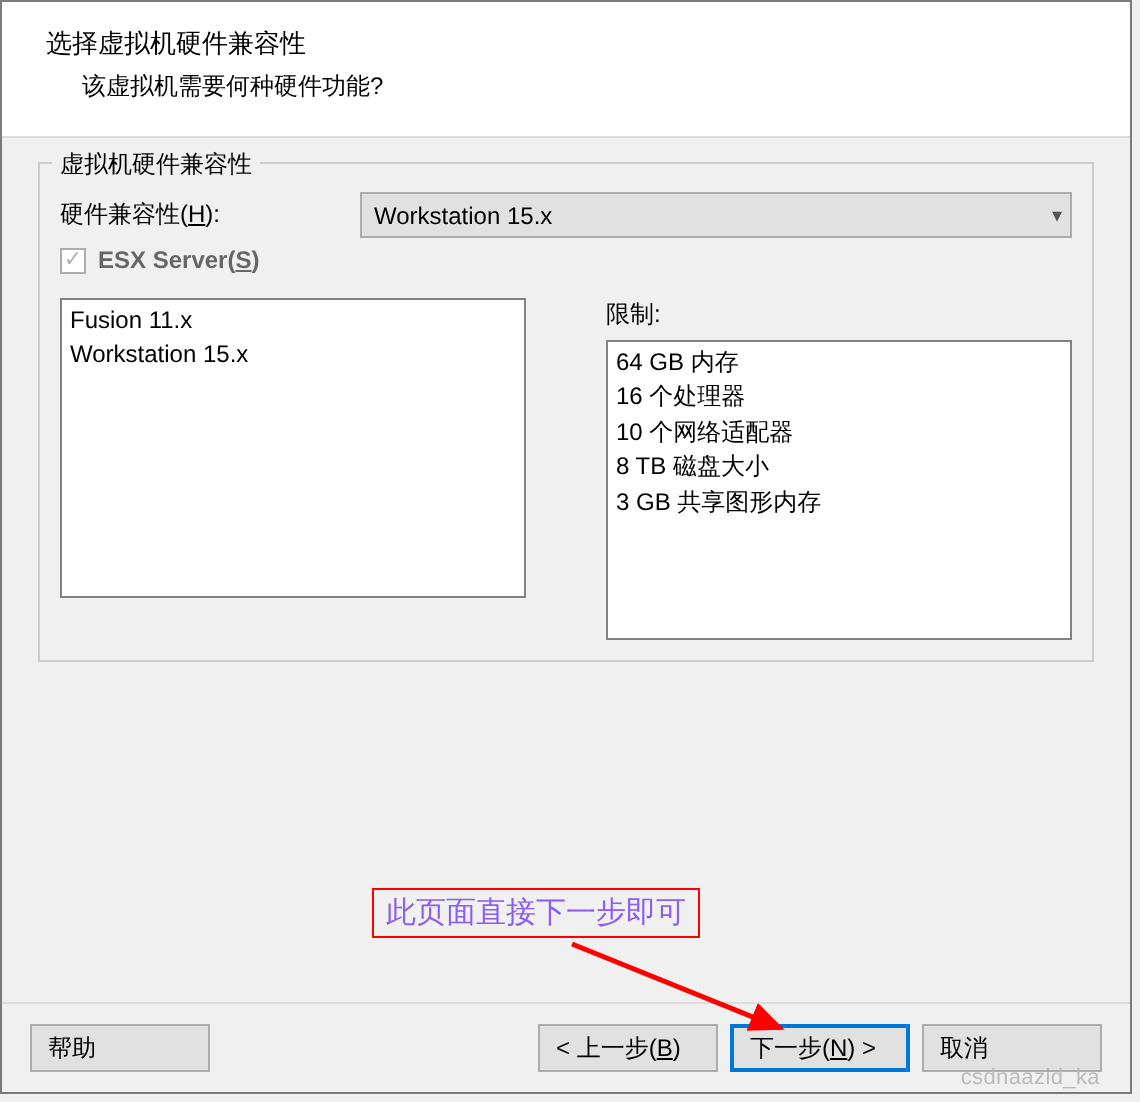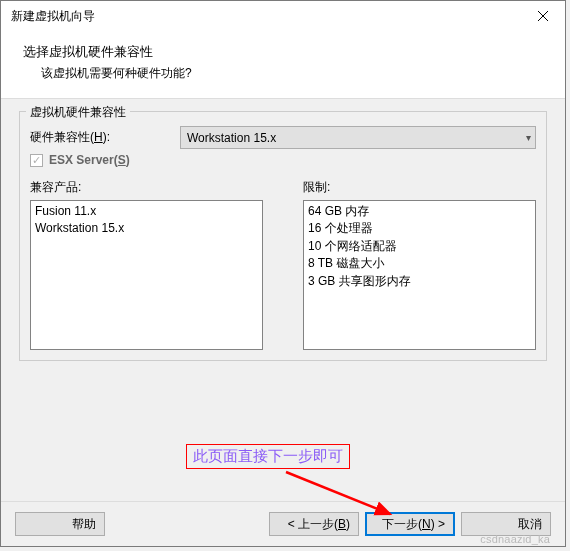--- a/index.html
+++ b/index.html
@@ -23,42 +23,33 @@
   .check-row { display: flex; align-items: center; }
   .check { width: 13px; height: 13px; border: 1px solid #adadad; background: #fff; margin-right: 6px; display: flex; align-items: center; justify-content: center; }
   .check-mark { color: #b0b0b0; font-size: 11px; line-height: 1; }
   .check-label { color: #666; font-weight: bold; }
   .check-label u { text-decoration: underline; }
   .lists { display: flex; gap: 40px; margin-top: 12px; }
   .list-col { flex: 1; display: flex; flex-direction: column; }
   .list-label { margin-bottom: 4px; }
   .listbox { border: 1px solid #828282; background: #fff; height: 150px; padding: 2px 4px; line-height: 1.45; overflow: hidden; }
   .footer { border-top: 1px solid #ddd; padding: 10px 14px; display: flex; align-items: center; }
-  .btn { height: 24px; min-width: 90px; border: 1px solid #adadad; background: #e1e1e1; display: flex; align-items: center; justify-content: flex-end; cursor: pointer; padding: 0 8px; margin-left: 6px; }
+  .btn { height: 24px; min-width: 90px; border: 1px solid #adadad; background: #e1e1e1; display: flex; align-items: center; justify-content: flex-start; cursor: pointer; padding: 0 8px; margin-left: 6px; }
   .btn-help { min-width: 90px; margin-left: 0; }
   .btn-default { border: 2px solid #0078d7; }
   .spacer { flex: 1; }
   .annotation { position: absolute; left: 186px; top: 444px; border: 1.5px solid #ff0000; color: #8b5cf6; padding: 2px 6px; font-size: 15px; background: transparent; pointer-events: none; }
   .arrow-svg { position: absolute; left: 280px; top: 468px; pointer-events: none; }
   .watermark { position: absolute; right: 20px; bottom: 6px; color: #bababa; font-size: 11px; pointer-events: none; letter-spacing: 0.2px; }
 </style>
 </head>
 <body>
 
 <div class="window">
 
-  <div class="titlebar">
-    <span class="titlebar-title">新建虚拟机向导</span>
-    <div class="titlebar-close">
-      <svg viewBox="0 0 10 10">
-          <line x1="0" y1="0" x2="10" y2="10" stroke="#000" stroke-width="1"></line>
-          <line x1="10" y1="0" x2="0" y2="10" stroke="#000" stroke-width="1"></line>
-        </svg>
-    </div>
-  </div>
 
   <div class="header">
     <div class="header-title">选择虚拟机硬件兼容性</div>
     <div class="header-subtitle">该虚拟机需要何种硬件功能?</div>
   </div>
 
   <div class="content">
     <div class="groupbox">
       <span class="groupbox-title">虚拟机硬件兼容性</span>
 
@@ -74,21 +65,20 @@
         <div class="check-row">
           <div class="check">
             <span class="check-mark">✓</span>
           </div>
           <span class="check-label"><span>ESX Server(</span><u>S</u><span>)</span></span>
         </div>
       </div>
 
       <div class="lists">
         <div class="list-col">
-          <span class="list-label">兼容产品:</span>
           <div class="listbox" id="products-list">
               <div>Fusion 11.x</div>
               <div>Workstation 15.x</div>
             </div>
         </div>
         <div class="list-col">
           <span class="list-label">限制:</span>
           <div class="listbox" id="limits-list">
               <div>64 GB 内存</div>
               <div>16 个处理器</div>

